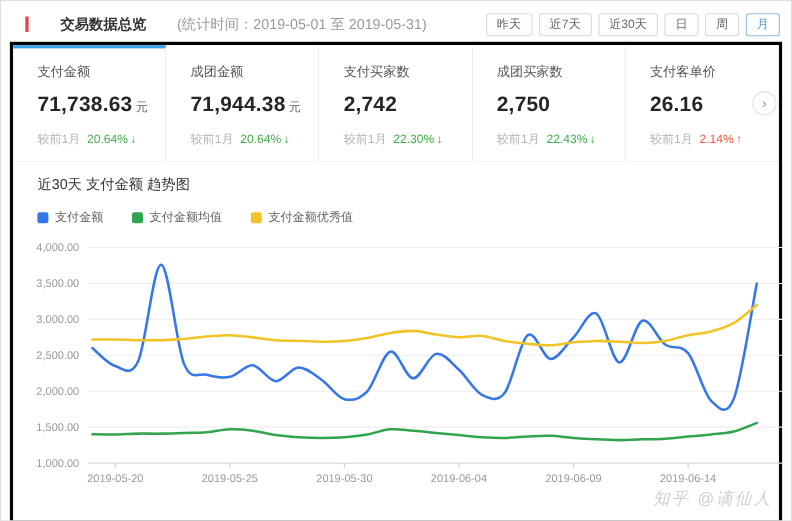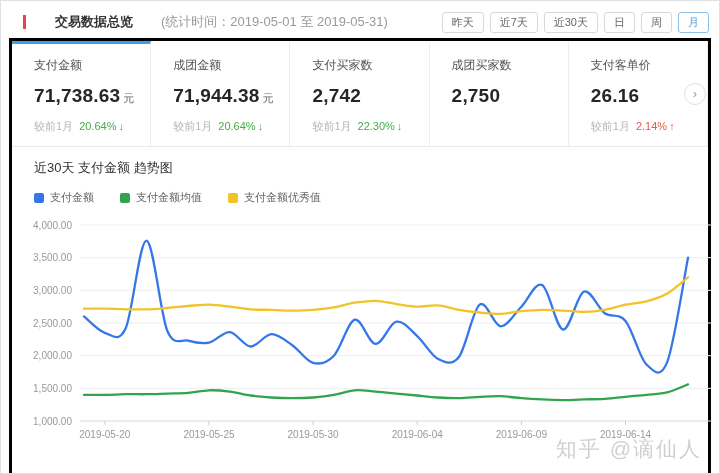--- a/index.html
+++ b/index.html
@@ -44,22 +44,22 @@
   }
   
   .chart-panel { position:relative; padding:12px 0 0 22px; height:326px; background:#fff; }
   .chart-title { font-size:13px; color:#333; }
   .legend { display:flex; gap:26px; margin-top:13px; }
   .legend-item { display:flex; align-items:center; gap:6px; cursor:pointer; }
   .legend-marker { width:10px; height:10px; border-radius:2px; background:#ccc; }
   .legend-label { font-size:11px; color:#666; }
   .chart-area { margin:8px 0 0 -12px; }
   .watermark {
-    position:absolute; right:6px; bottom:10px; font-size:21px; color:#bfbfbf;
-    opacity:0.75; letter-spacing:2px; pointer-events:none;
+    position:absolute; right:6px; bottom:10px; font-size:15px; color:#bfbfbf;
+    opacity:0.75; letter-spacing:2px; pointer-events:none;font-style:italic;
   }
 </style>
 </head>
 <body>
 
 <div class="page">
 
   <div class="header">
     <div class="title-wrap">
       <span class="red-bar"></span>
@@ -103,20 +103,23 @@
           <span class="card-value">2,742</span>
         </div>
         <div class="card-compare">
           <span>较前1月</span><span class="card-percent">22.30%</span><span class="card-arrow">↓</span>
         </div>
       </div>
       <div class="card trend-down">
         <div class="card-label">成团买家数</div>
         <div class="card-value-row">
           <span class="card-value">2,750</span>
+        </div>
+        <div class="card-compare">
+          <span>较前1月</span><span class="card-percent">22.43%</span><span class="card-arrow">↓</span>
         </div>
       </div>
       <div class="card trend-up">
         <div class="card-label">支付客单价</div>
         <div class="card-value-row">
           <span class="card-value">26.16</span>
         </div>
         <div class="card-compare">
           <span>较前1月</span><span class="card-percent">2.14%</span><span class="card-arrow">↑</span>
         </div>

